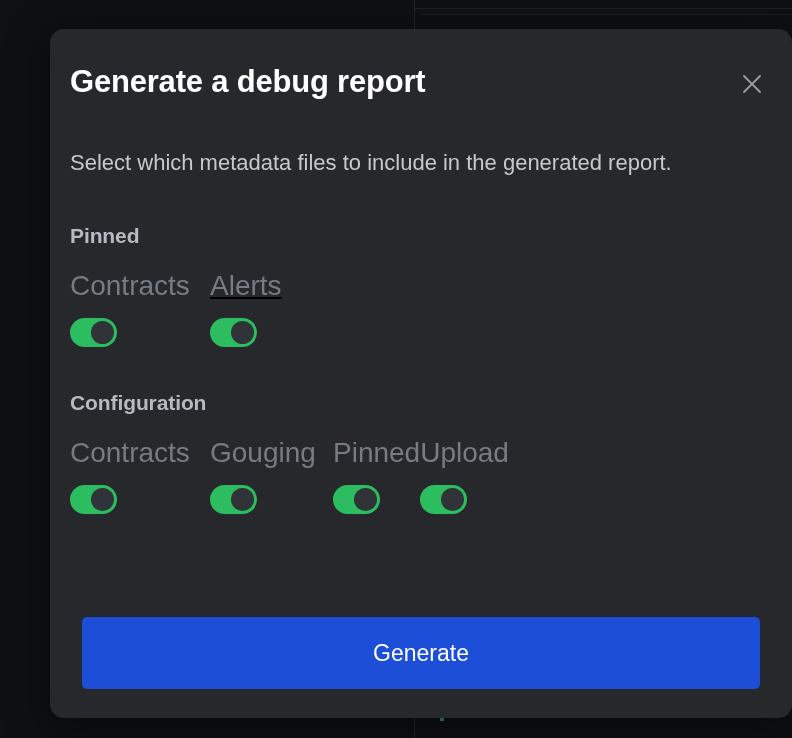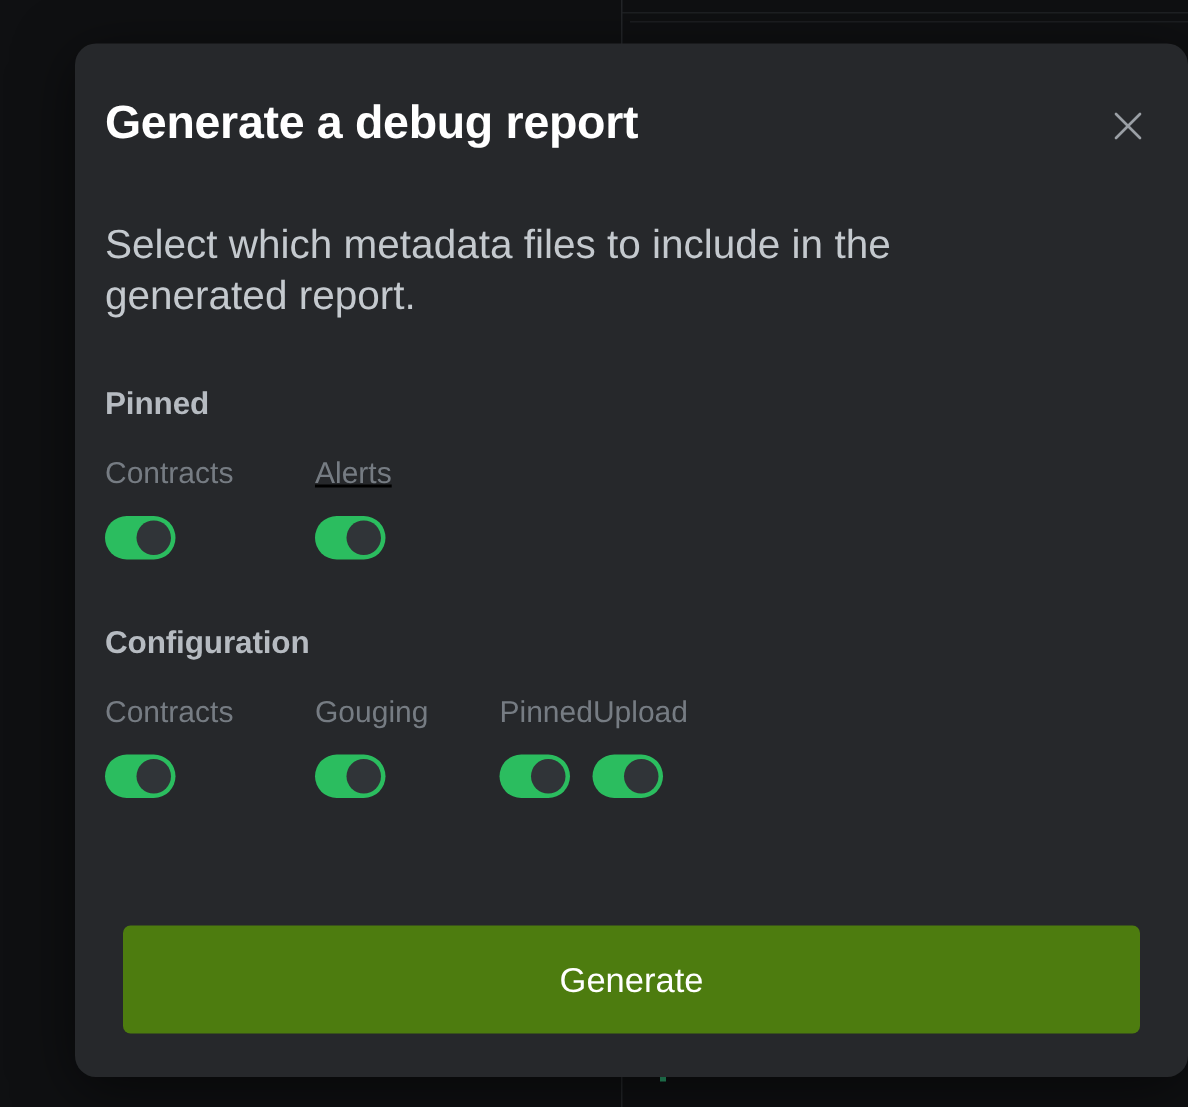--- a/index.html
+++ b/index.html
@@ -137,21 +137,21 @@
     margin-top: 2px;
     margin-right: 3px;
     background: transparent;
     border: none;
   }
   .close-button svg { display: block; }
 
   .modal-desc {
     margin-top: 45px;
     color: #c4c9ce;
-    font-size: 27px;
+    font-size: 22px;
     line-height: 34px;
     max-width: 625px;
   }
 
   .section { margin-top: 44px; }
   .section.config { }
 
   .section-title {
     color: #b6bbc1;
     font-size: 21px;
@@ -169,21 +169,21 @@
     flex-direction: column;
     align-items: flex-start;
   }
   .toggle-cell.w1 { width: 140px; }
   .toggle-cell.w2 { width: 136px; text-decoration: underline; }
   .toggle-cell.w3 { width: 123px; }
   .toggle-cell.w4 { width: 111px; }
 
   .toggle-label {
     color: #767c83;
-    font-size: 20px;
+    font-size: 28px;
     line-height: 1;
     white-space: nowrap;
   }
 
   .toggle {
     margin-top: 18px;
     position: relative;
     width: 47px;
     height: 29px;
     border-radius: 15px;
@@ -202,21 +202,21 @@
     border-radius: 50%;
     background: #303438;
   }
 
   .generate-button {
     position: absolute;
     left: 32px;
     right: 32px;
     bottom: 29px;
     height: 72px;
-    background: #4d7c0f;
+    background: #1d4ed8;
     color: #ffffff;
     font-size: 23px;
     font-family: "Liberation Sans", sans-serif;
     border: none;
     border-radius: 5px;
     cursor: pointer;
     display: flex;
     align-items: center;
     justify-content: center;
   }

